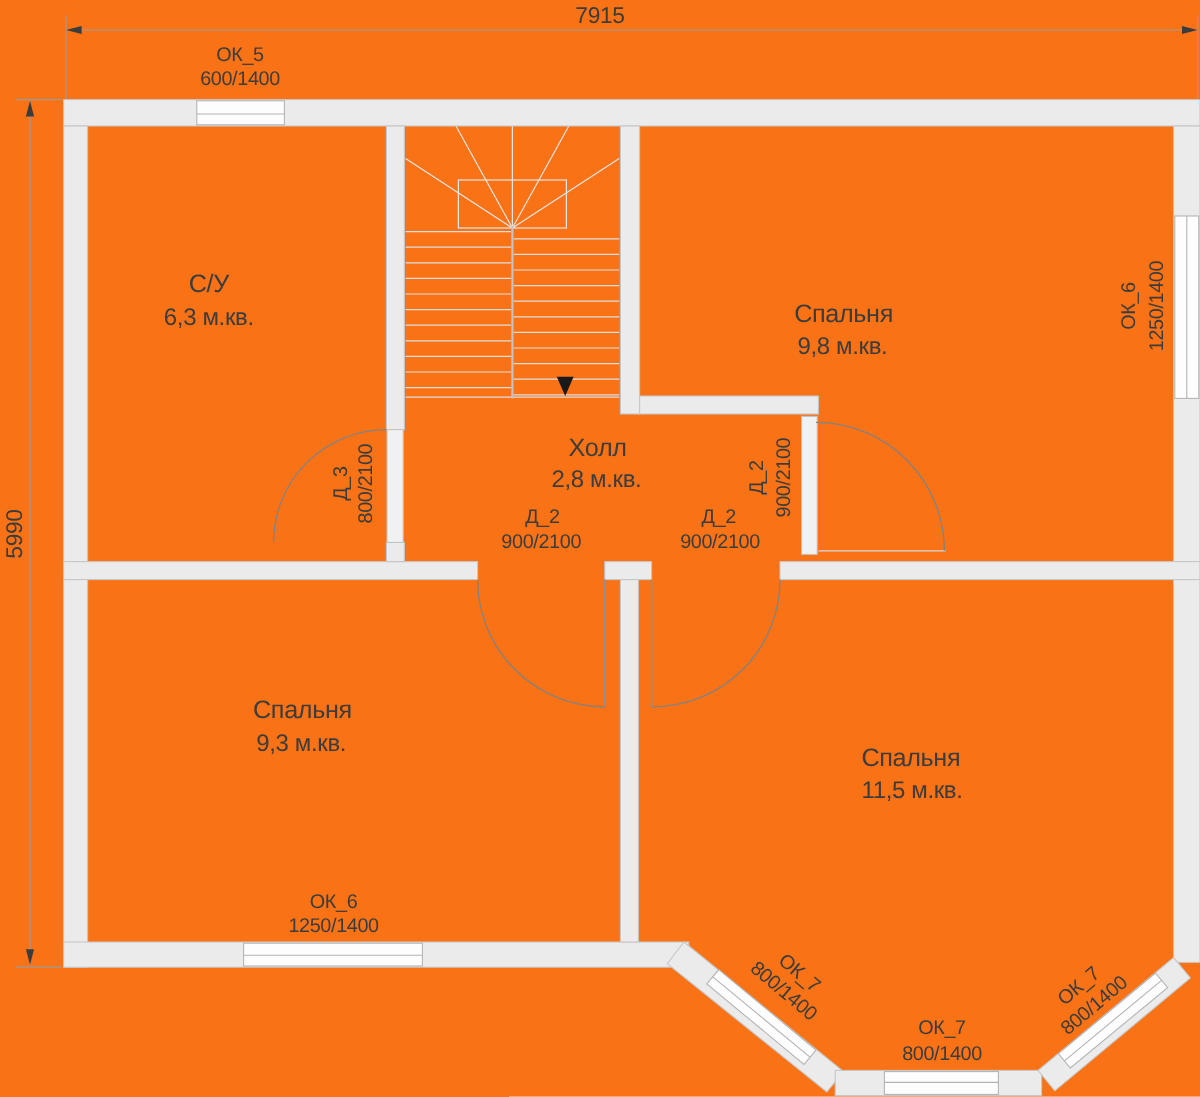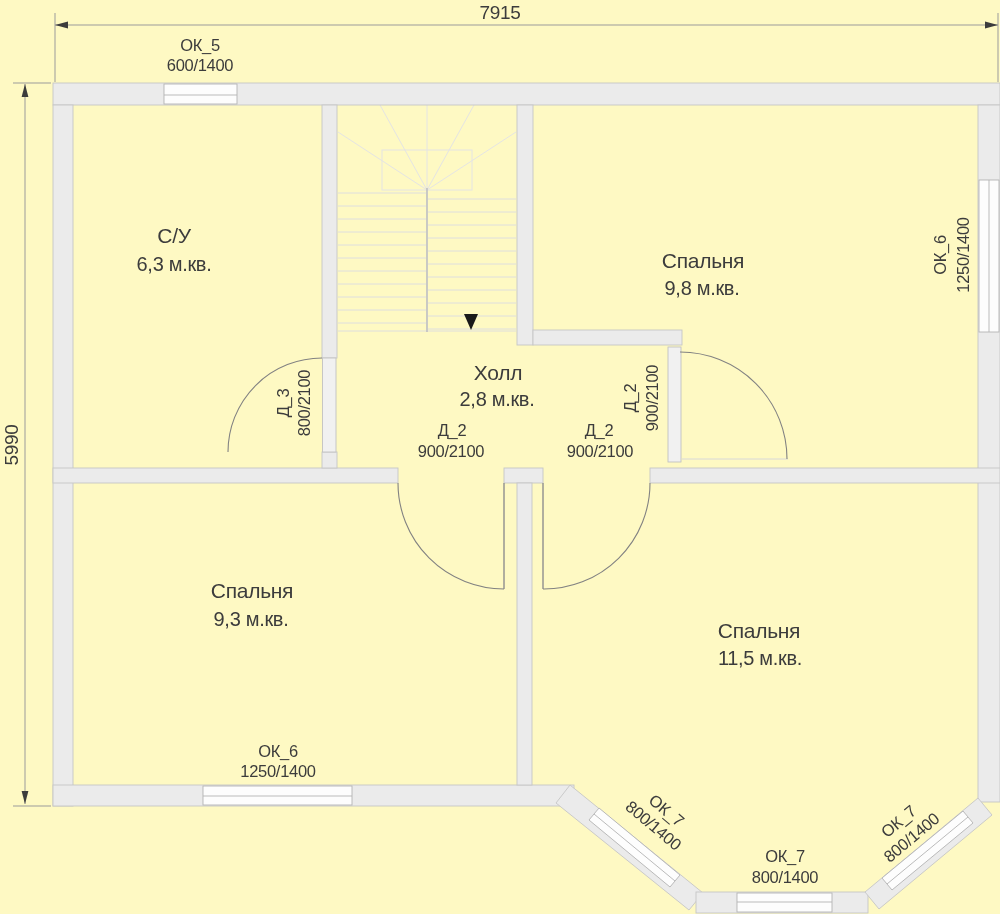--- a/index.html
+++ b/index.html
@@ -1,16 +1,16 @@
 <!DOCTYPE html>
 <html><head>
 <meta charset="utf-8">
 <style>
   html,body{margin:0;padding:0;background:#ffffff;}
-  #stage{position:relative;width:1000px;height:914px;background:#fef9c3;overflow:hidden;
+  #stage{position:relative;width:1000px;height:914px;background:#f97316;overflow:hidden;
          font-family:"Liberation Sans",sans-serif;}
   svg{position:absolute;left:0;top:0;}
   svg text{fill:#3c3c3c;font-family:"Liberation Sans",sans-serif;letter-spacing:-0.3px;}
   .t-room{font-size:21px;}
   .t-area{font-size:20px;}
   .t-lbl{font-size:16.5px;}
   .t-dim{font-size:19px;}
   .wall{fill:#ebebeb;stroke:#c6c6c6;stroke-width:0.9;}
   .leaf{fill:#f1f1f1;stroke:#c2c2c2;stroke-width:0.9;}
   .win{fill:#fdfdfd;stroke:#b3b3b3;stroke-width:0.9;}

